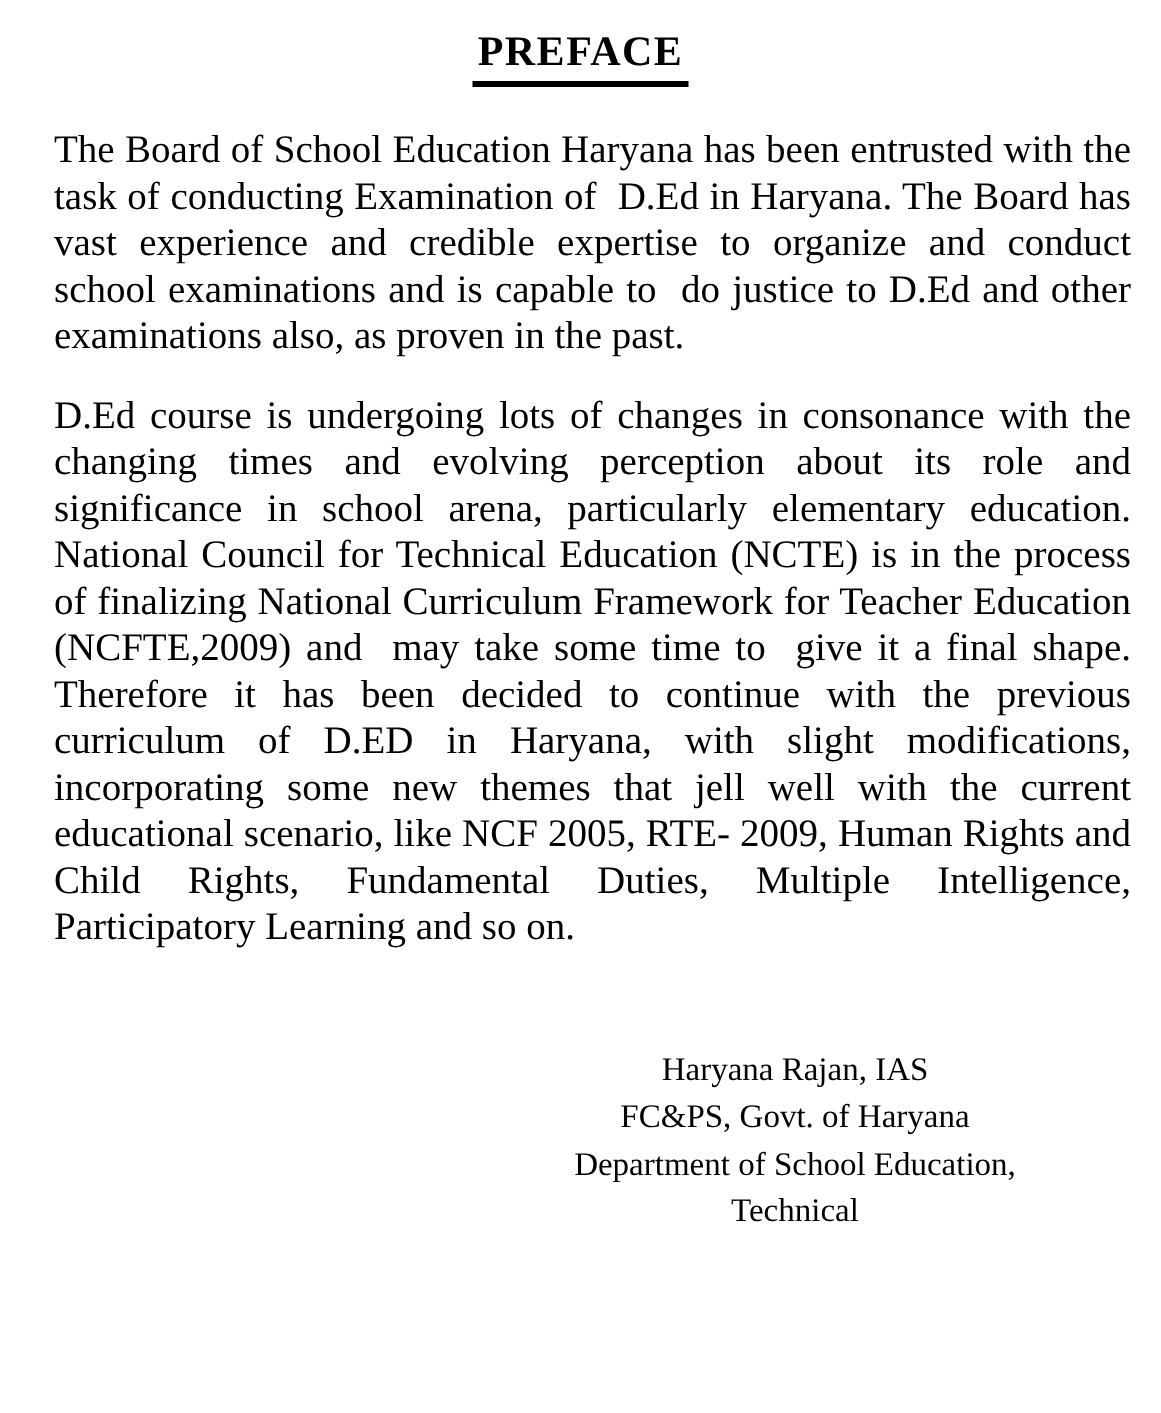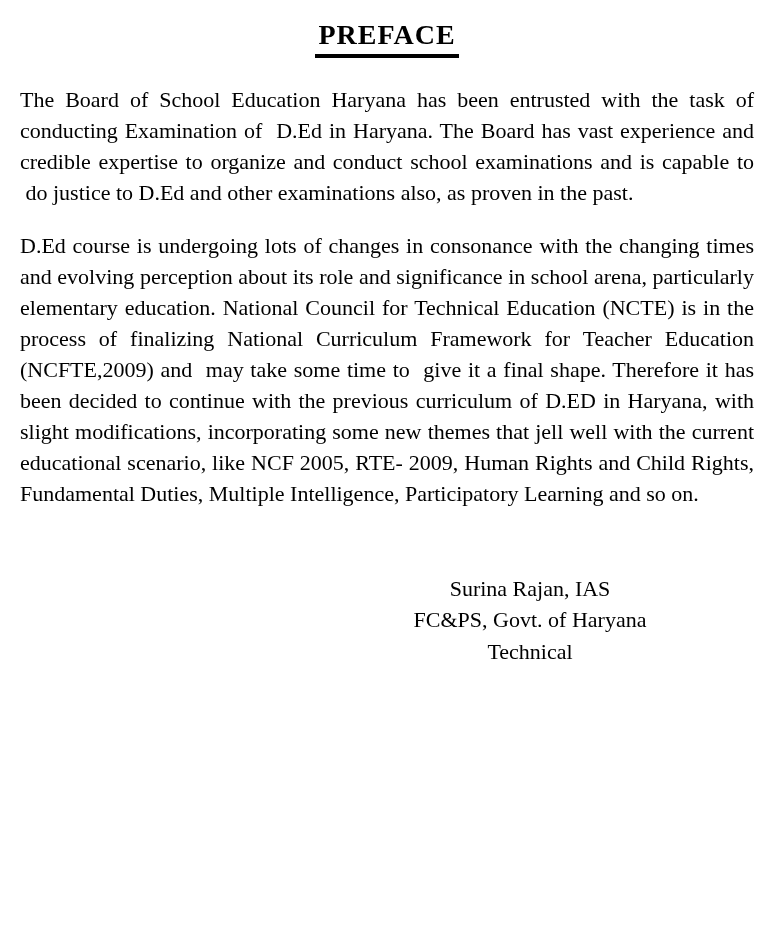--- a/index.html
+++ b/index.html
@@ -27,24 +27,24 @@
   .title-text {
     display: inline-block;
     font-size: 28px;
     font-weight: bold;
     letter-spacing: 1px;
     border-bottom: 4px solid #000000;
     padding: 0 3px 3px 3px;
     line-height: 1.1;
   }
   .para {
-    font-size: 22px;
+    font-size: 26px;
     line-height: 31px;
     text-align: justify;
-    margin: 0 0 22px 0;
+    margin: 0 0 22px 16px;
   }
   .signature {
     width: 360px;
     margin: 64px 44px 0 auto;
     text-align: center;
     font-size: 22px;
     line-height: 31.5px;
   }
   .sig-line {
     white-space: nowrap;
@@ -58,18 +58,19 @@
   <div class="title-wrap">
     <span class="title-text">PREFACE</span>
   </div>
 
   <p class="para">The Board of School Education Haryana has been entrusted with the task of conducting Examination of &nbsp;D.Ed in Haryana. The Board has vast experience and credible expertise to organize and conduct school examinations and is capable to &nbsp;do justice to D.Ed and other examinations also, as proven in the past.</p>
 
   <p class="para">D.Ed course is undergoing lots of changes in consonance with the changing times and evolving perception about its role and significance in school arena, particularly elementary education. National Council for Technical Education (NCTE) is in the process of finalizing National Curriculum Framework for Teacher Education (NCFTE,2009) and &nbsp;may take some time to &nbsp;give it a final shape. Therefore it has been decided to continue with the previous curriculum of D.ED in Haryana, with slight modifications, incorporating some new themes that jell well with the current educational scenario, like NCF 2005, RTE- 2009, Human Rights and Child Rights, Fundamental Duties, Multiple Intelligence, Participatory Learning and so on.</p>
 
 
   <div class="signature">
-    <div class="sig-line">Surina Rajan, IAS</div>
+    <div class="sig-line">Haryana Rajan, IAS</div>
     <div class="sig-line">FC&amp;PS, Govt. of Haryana</div>
+    <div class="sig-line">Department of School Education,</div>
     <div class="sig-line">Technical</div>
   </div>
 
 </div>
 
 </body></html>

